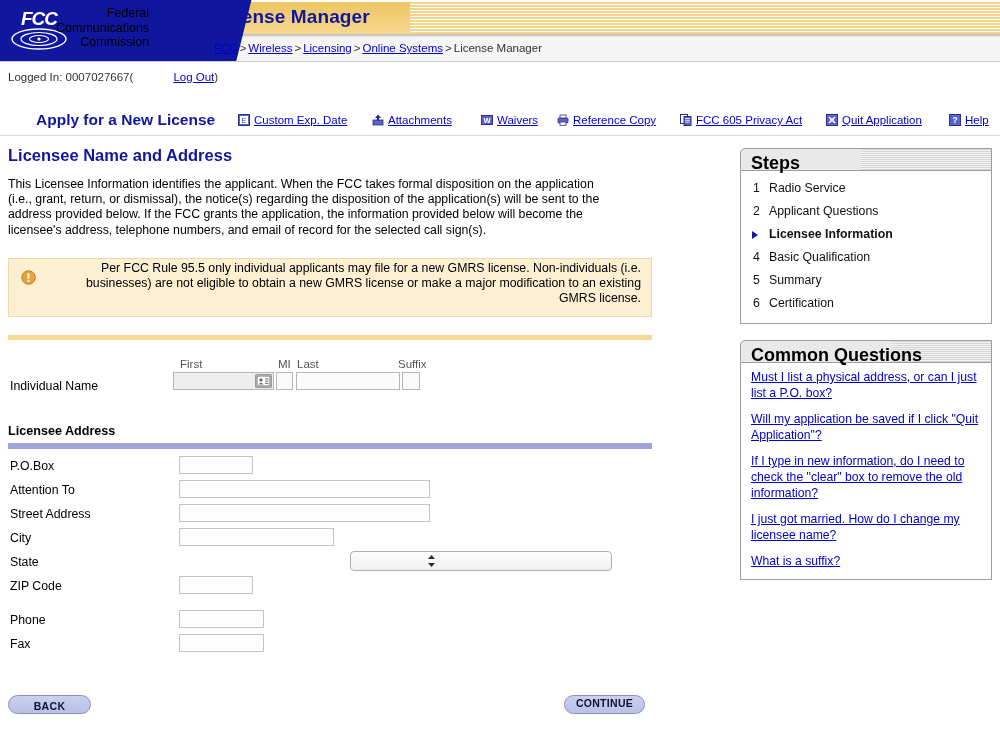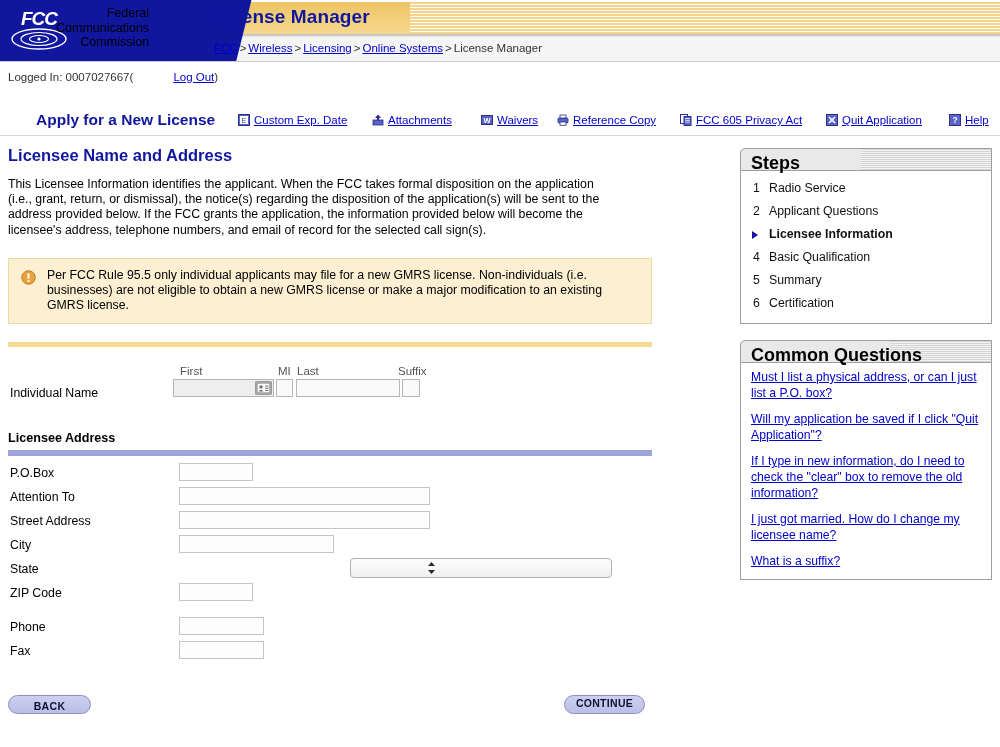--- a/index.html
+++ b/index.html
@@ -205,22 +205,23 @@
   }
 
   
   #warning-box {
     position: relative;
     margin-top: 20px;
     width: 644px;
     background: #fcefd2;
     border: 1px solid #ecd9a8;
     box-sizing: border-box;
-    padding: 9px 10px 10px 38px;
+    padding: 2px 10px 10px 38px;
     min-height: 48px;
+    text-align: right;
   }
   #warning-icon {
     position: absolute;
     left: 12px; top: 11px;
     width: 15px; height: 15px;
   }
   #warning-text {
     font-size: 12.3px;
     line-height: 15.2px;
     color: #000;

